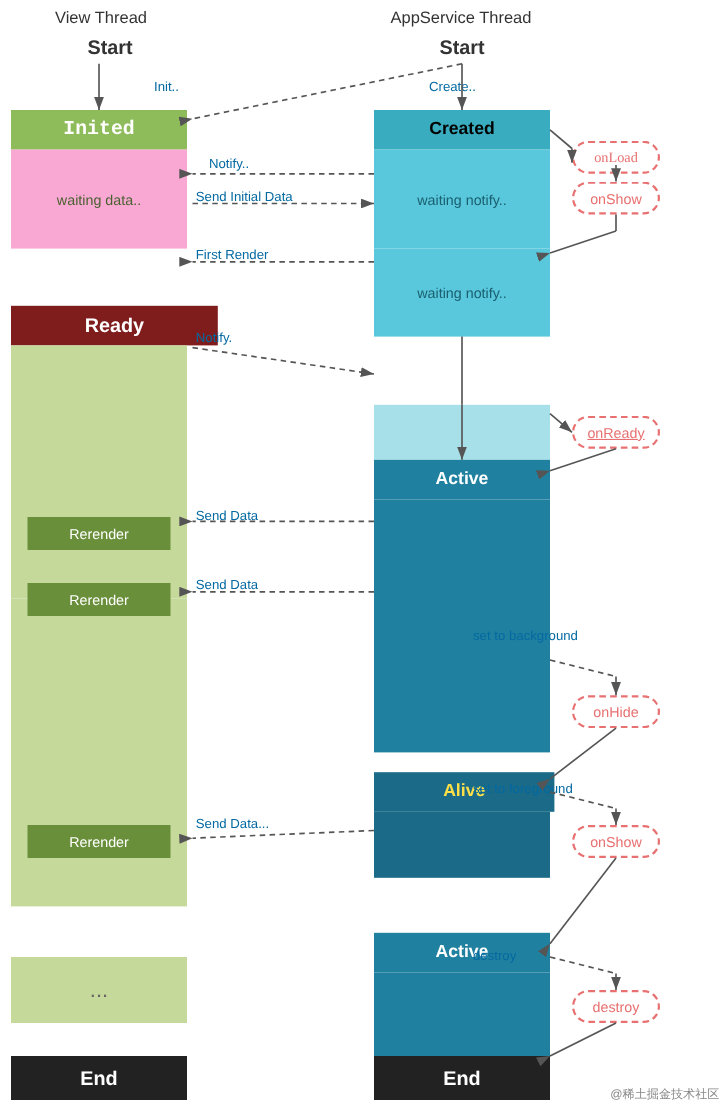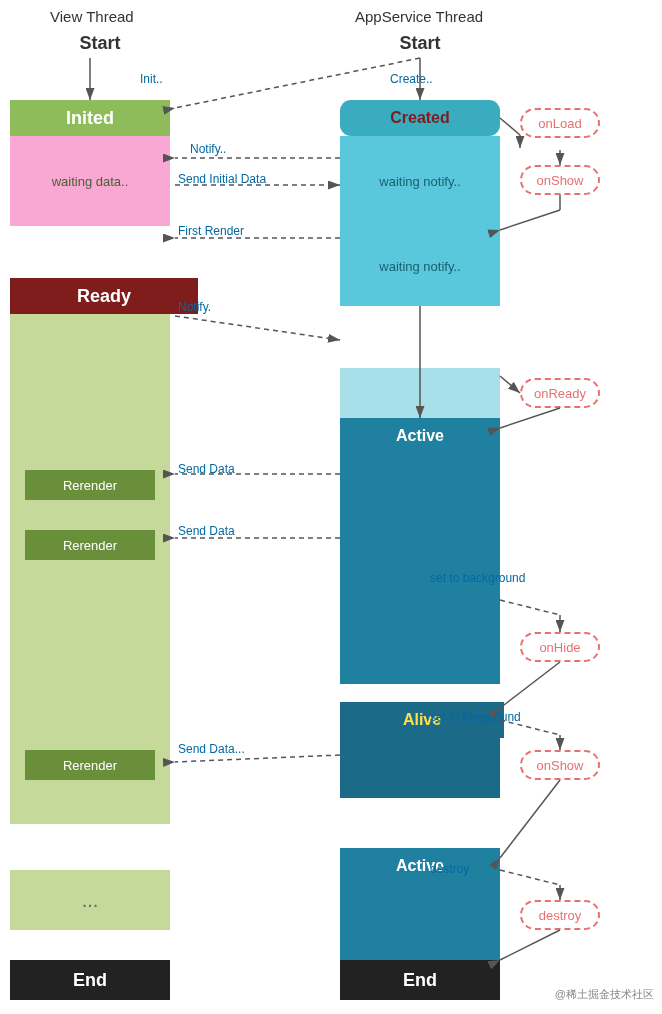--- a/index.html
+++ b/index.html
@@ -41,20 +41,21 @@
       top: 100px;
       width: 160px;
       height: 36px;
       background: #8fbc5a;
       display: flex;
       align-items: center;
       justify-content: center;
       font-size: 18px;
       font-weight: bold;
       color: #fff;
+      font-family: Liberation Mono, monospace;
     }
 
     .vt-waiting {
       position: absolute;
       left: 10px;
       top: 136px;
       width: 160px;
       height: 90px;
       background: #f9a8d4;
       display: flex;
@@ -188,22 +189,21 @@
       left: 340px;
       top: 100px;
       width: 160px;
       height: 36px;
       background: #3aacbf;
       display: flex;
       align-items: center;
       justify-content: center;
       font-size: 16px;
       font-weight: bold;
-      color: #7f1d1d;
-      border-radius: 11px;
+      color: #000000;
     }
 
     .as-waiting1 {
       position: absolute;
       left: 340px;
       top: 136px;
       width: 160px;
       height: 90px;
       background: #5ac8dc;
       display: flex;
@@ -409,25 +409,25 @@
   <div class="as-alive">Alive</div>
 
   <div class="as-alive-area"></div>
 
   <div class="as-active2">Active</div>
 
   <div class="as-active2-area"></div>
 
   <div class="as-end">End</div>
 
-  <div class="callback-box" style="left:520px; top:108px; width:80px; height:30px;">onLoad</div>
+  <div class="callback-box" style="left:520px; top:128px; width:80px; height:30px;font-family:Liberation Serif, serif;">onLoad</div>
 
   <div class="callback-box" style="left:520px; top:165px; width:80px; height:30px;">onShow</div>
 
-  <div class="callback-box" style="left:520px; top:378px; width:80px; height:30px;">onReady</div>
+  <div class="callback-box" style="left:520px; top:378px; width:80px; height:30px;text-decoration:underline;">onReady</div>
 
   <div class="callback-box" style="left:520px; top:632px; width:80px; height:30px;">onHide</div>
 
   <div class="callback-box" style="left:520px; top:750px; width:80px; height:30px;">onShow</div>
 
   <div class="callback-box" style="left:520px; top:900px; width:80px; height:30px;">destroy</div>
 
   <div class="arrow-label" style="left:140px; top:72px;">Init..</div>
 
   <div class="arrow-label" style="left:390px; top:72px;">Create..</div>

